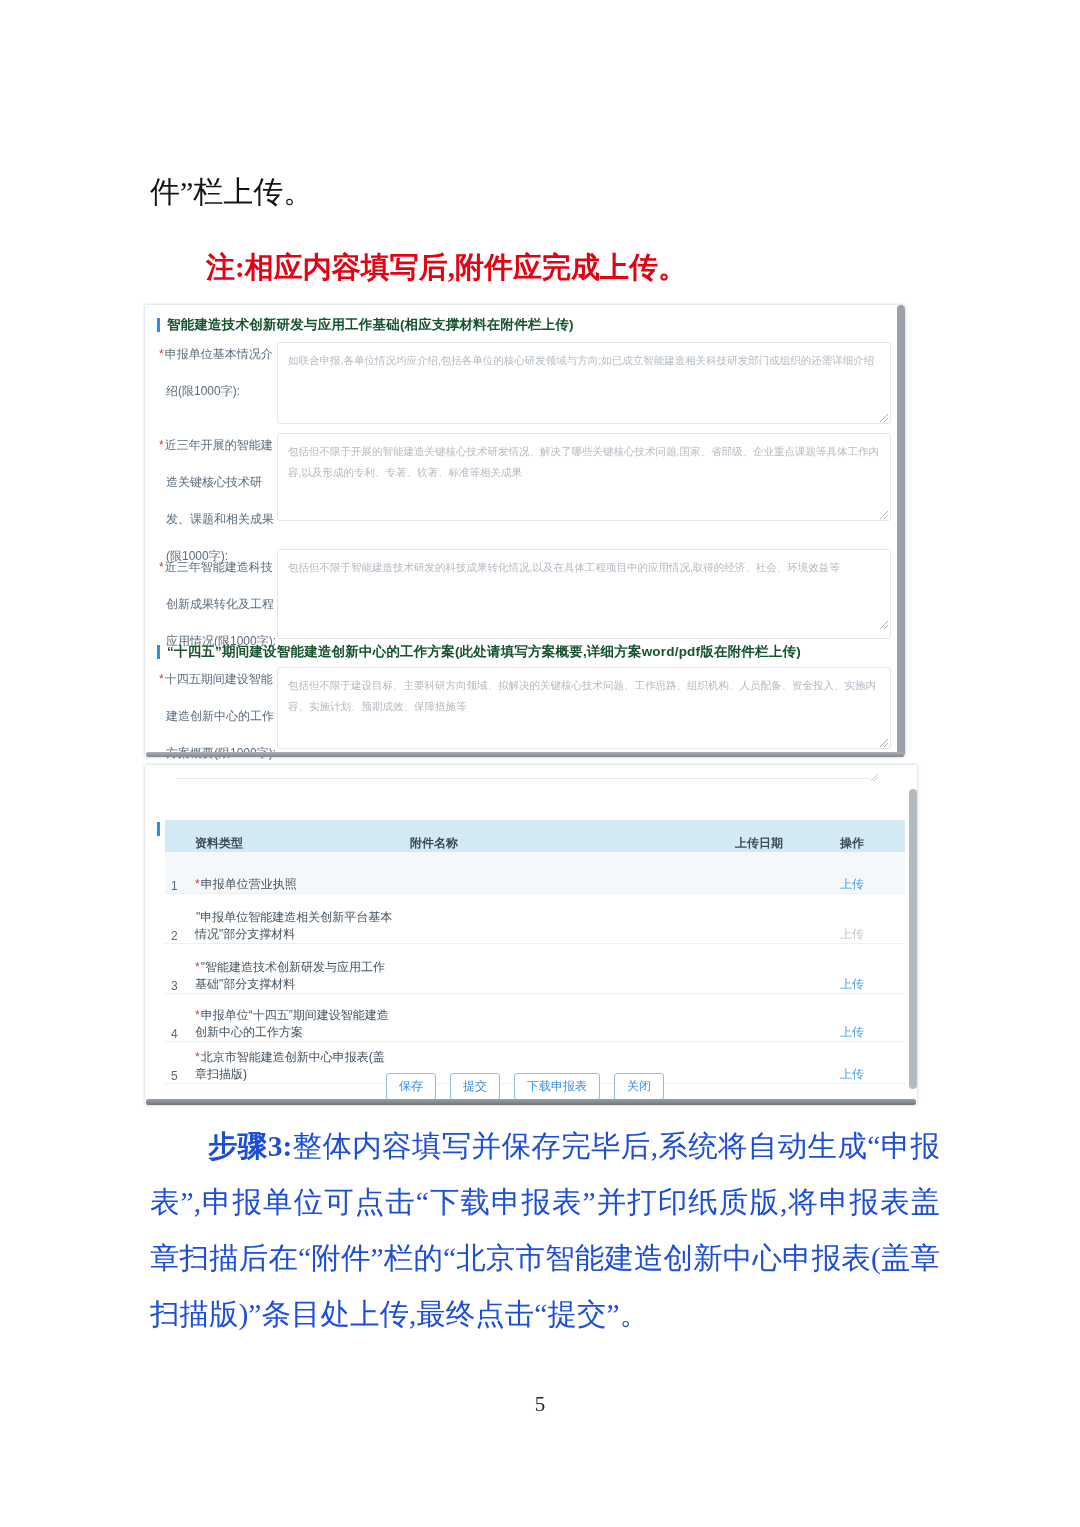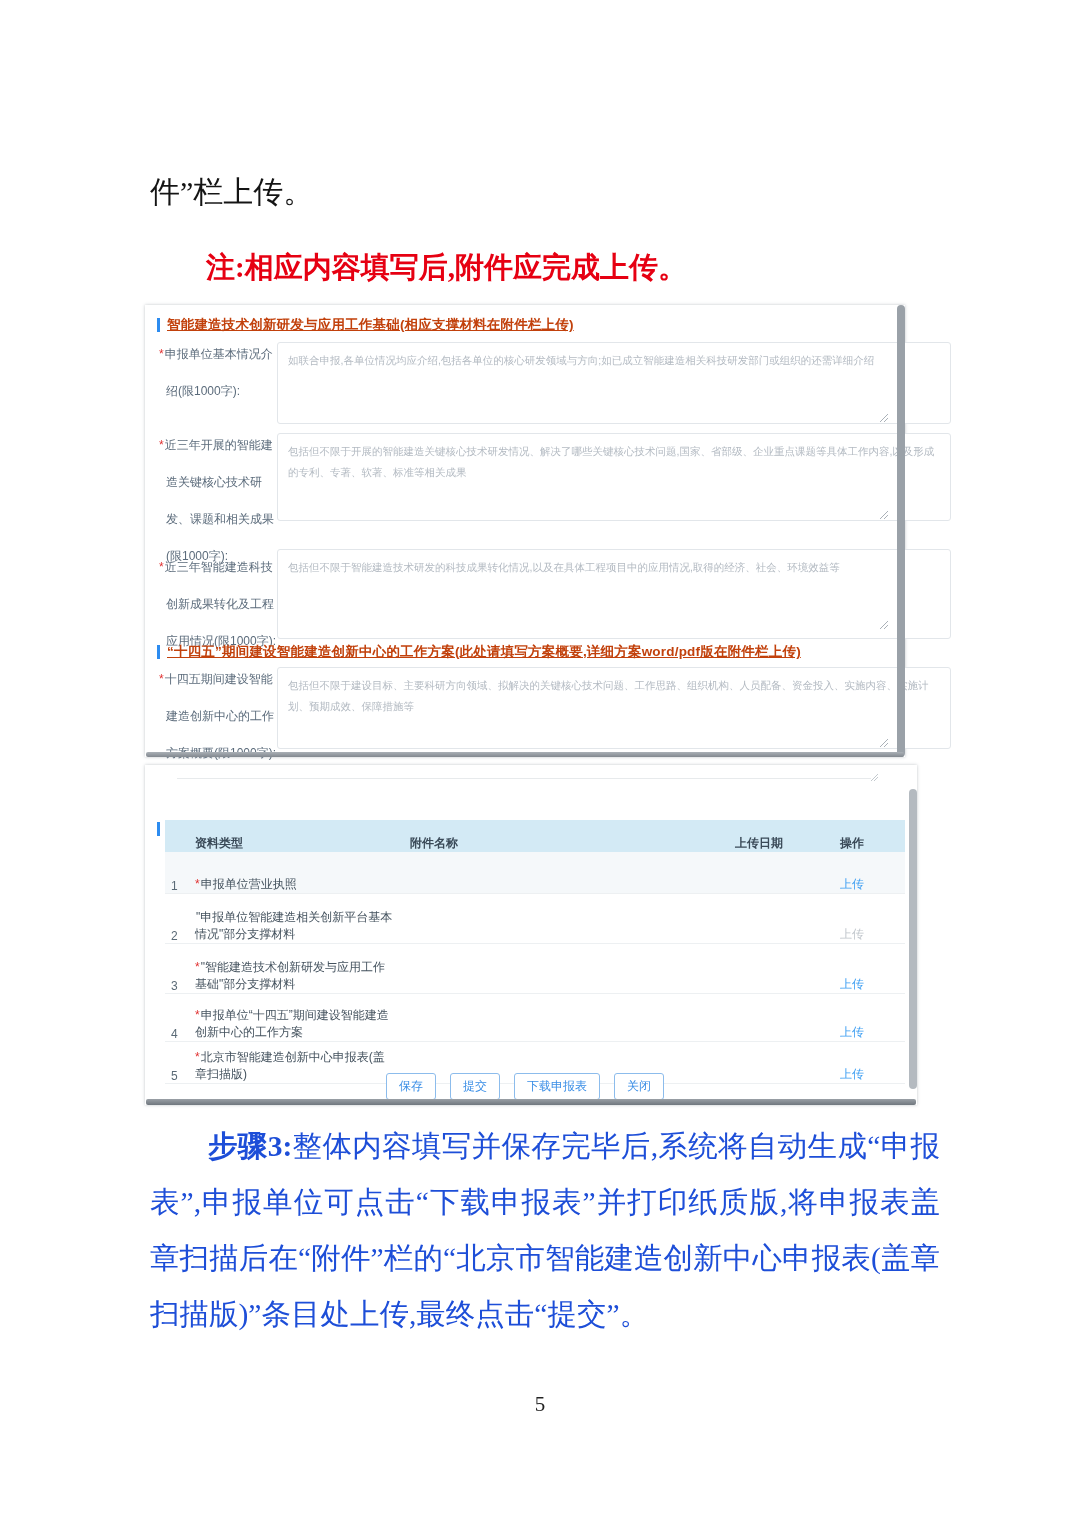--- a/index.html
+++ b/index.html
@@ -30,29 +30,29 @@
     position:absolute; left:1px; right:1px; bottom:0; height:5px;
     background:linear-gradient(#aab0b6,#82888f); border-radius:2px;
   }
   .v-scrollbar { position:absolute; width:8px; border-radius:4px; background:#9aa1a8; }
 
   .panel1 { left:145px; top:305px; width:760px; height:452px; }
   .panel2 { left:145px; top:765px; width:772px; height:340px; }
 
   .sec-header { position:absolute; display:flex; align-items:center; }
   .sec-bar { width:3px; height:14px; background:#2d8cf0; margin-right:7px; flex:none; }
-  .sec-title { font-size:13.5px; font-weight:bold; color:#c2410c; letter-spacing:.2px;text-decoration:underline; }
+  .sec-title { font-size:13.5px; font-weight:bold; color:#14532d; letter-spacing:.2px; }
 
   .f-label {
     position:absolute; left:14px; width:122px; font-size:12px; color:#5b6b7b;
     line-height:37px; text-indent:-7px; padding-left:7px;
   }
   .req { color:#e03131; margin-right:1px; }
   .f-input {
-    position:absolute; left:132px; width:674px;
+    position:absolute; left:132px; width:614px;
     border:1px solid #e2e6ea; border-radius:3px; background:#fff;
     padding:7px 10px; font-size:10.5px; line-height:21px; color:#333;
     font-family:"Liberation Sans", sans-serif; resize:none; overflow:hidden; display:block;
   }
   .f-input::placeholder { color:#b3bac2; opacity:1; }
   .resize-handle { position:absolute; pointer-events:none; }
 
   
   .partial-line { position:absolute; top:13px; left:32px; right:46px; border-top:1px solid #e7eaec; }
   .att-table { position:absolute; left:20px; top:55px; width:740px; font-size:12px; }

